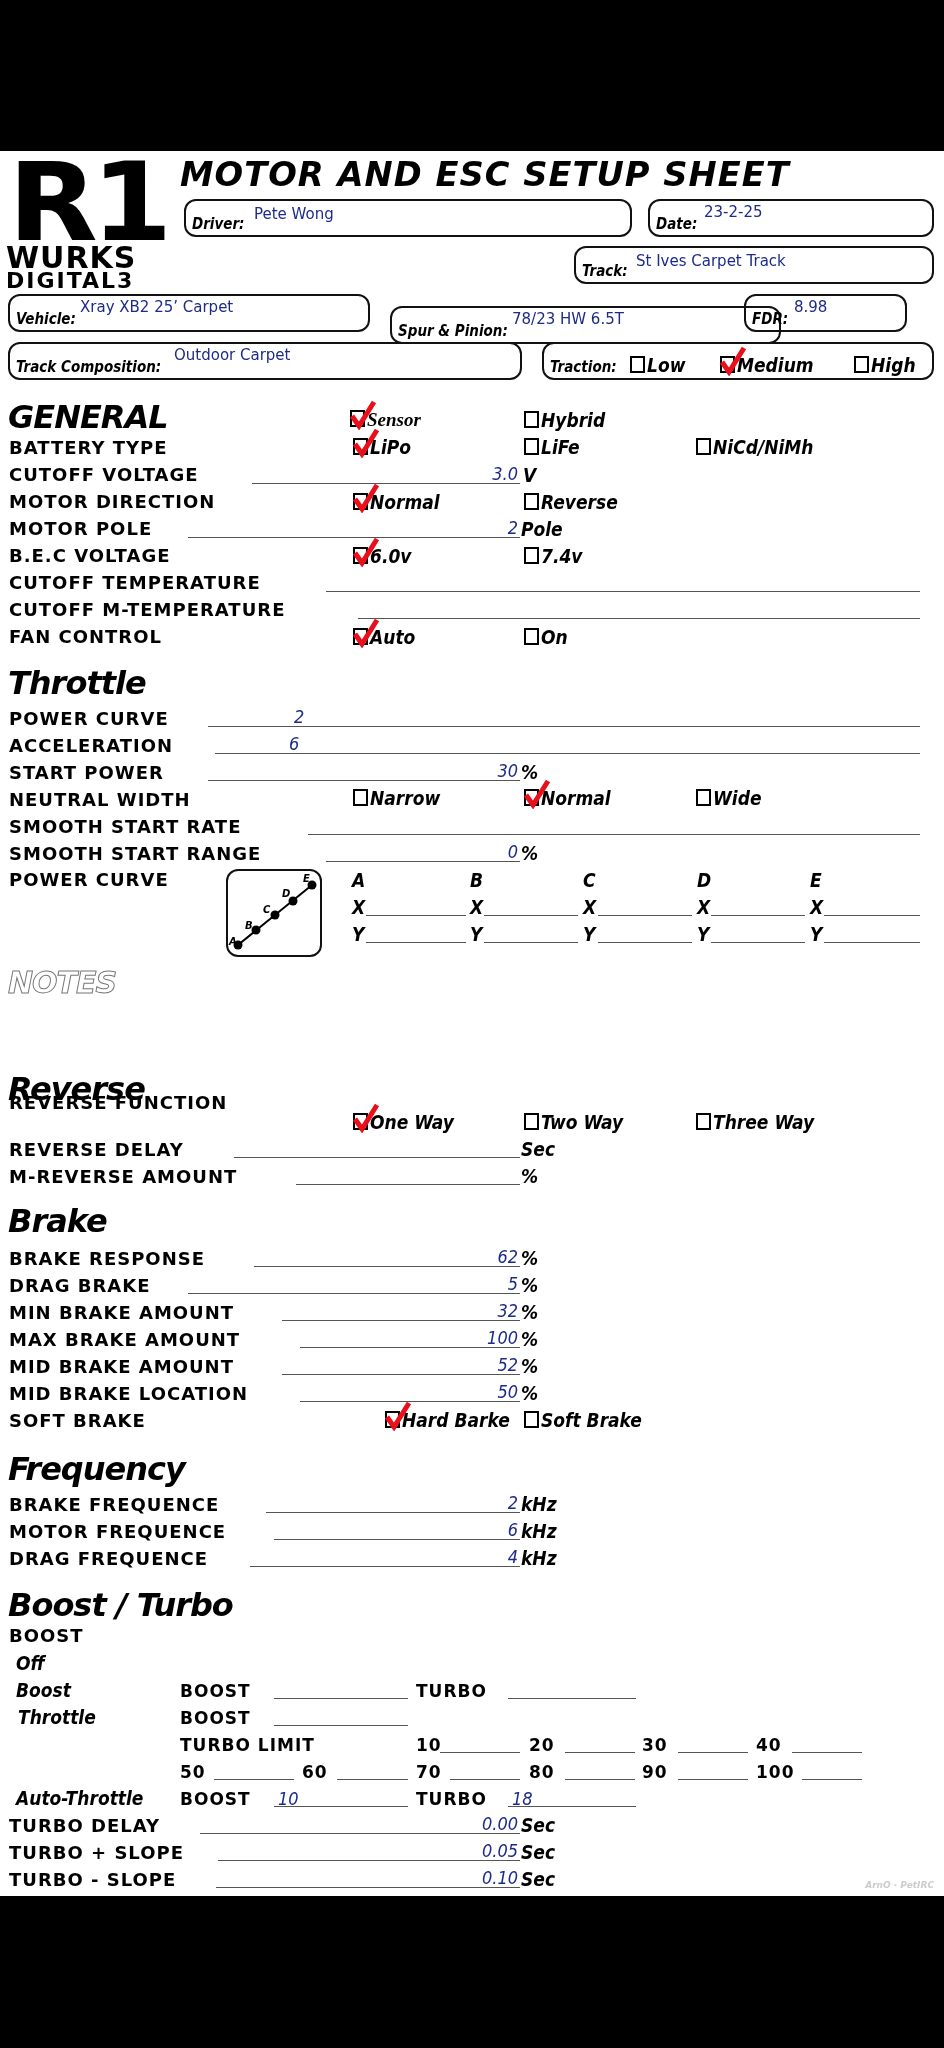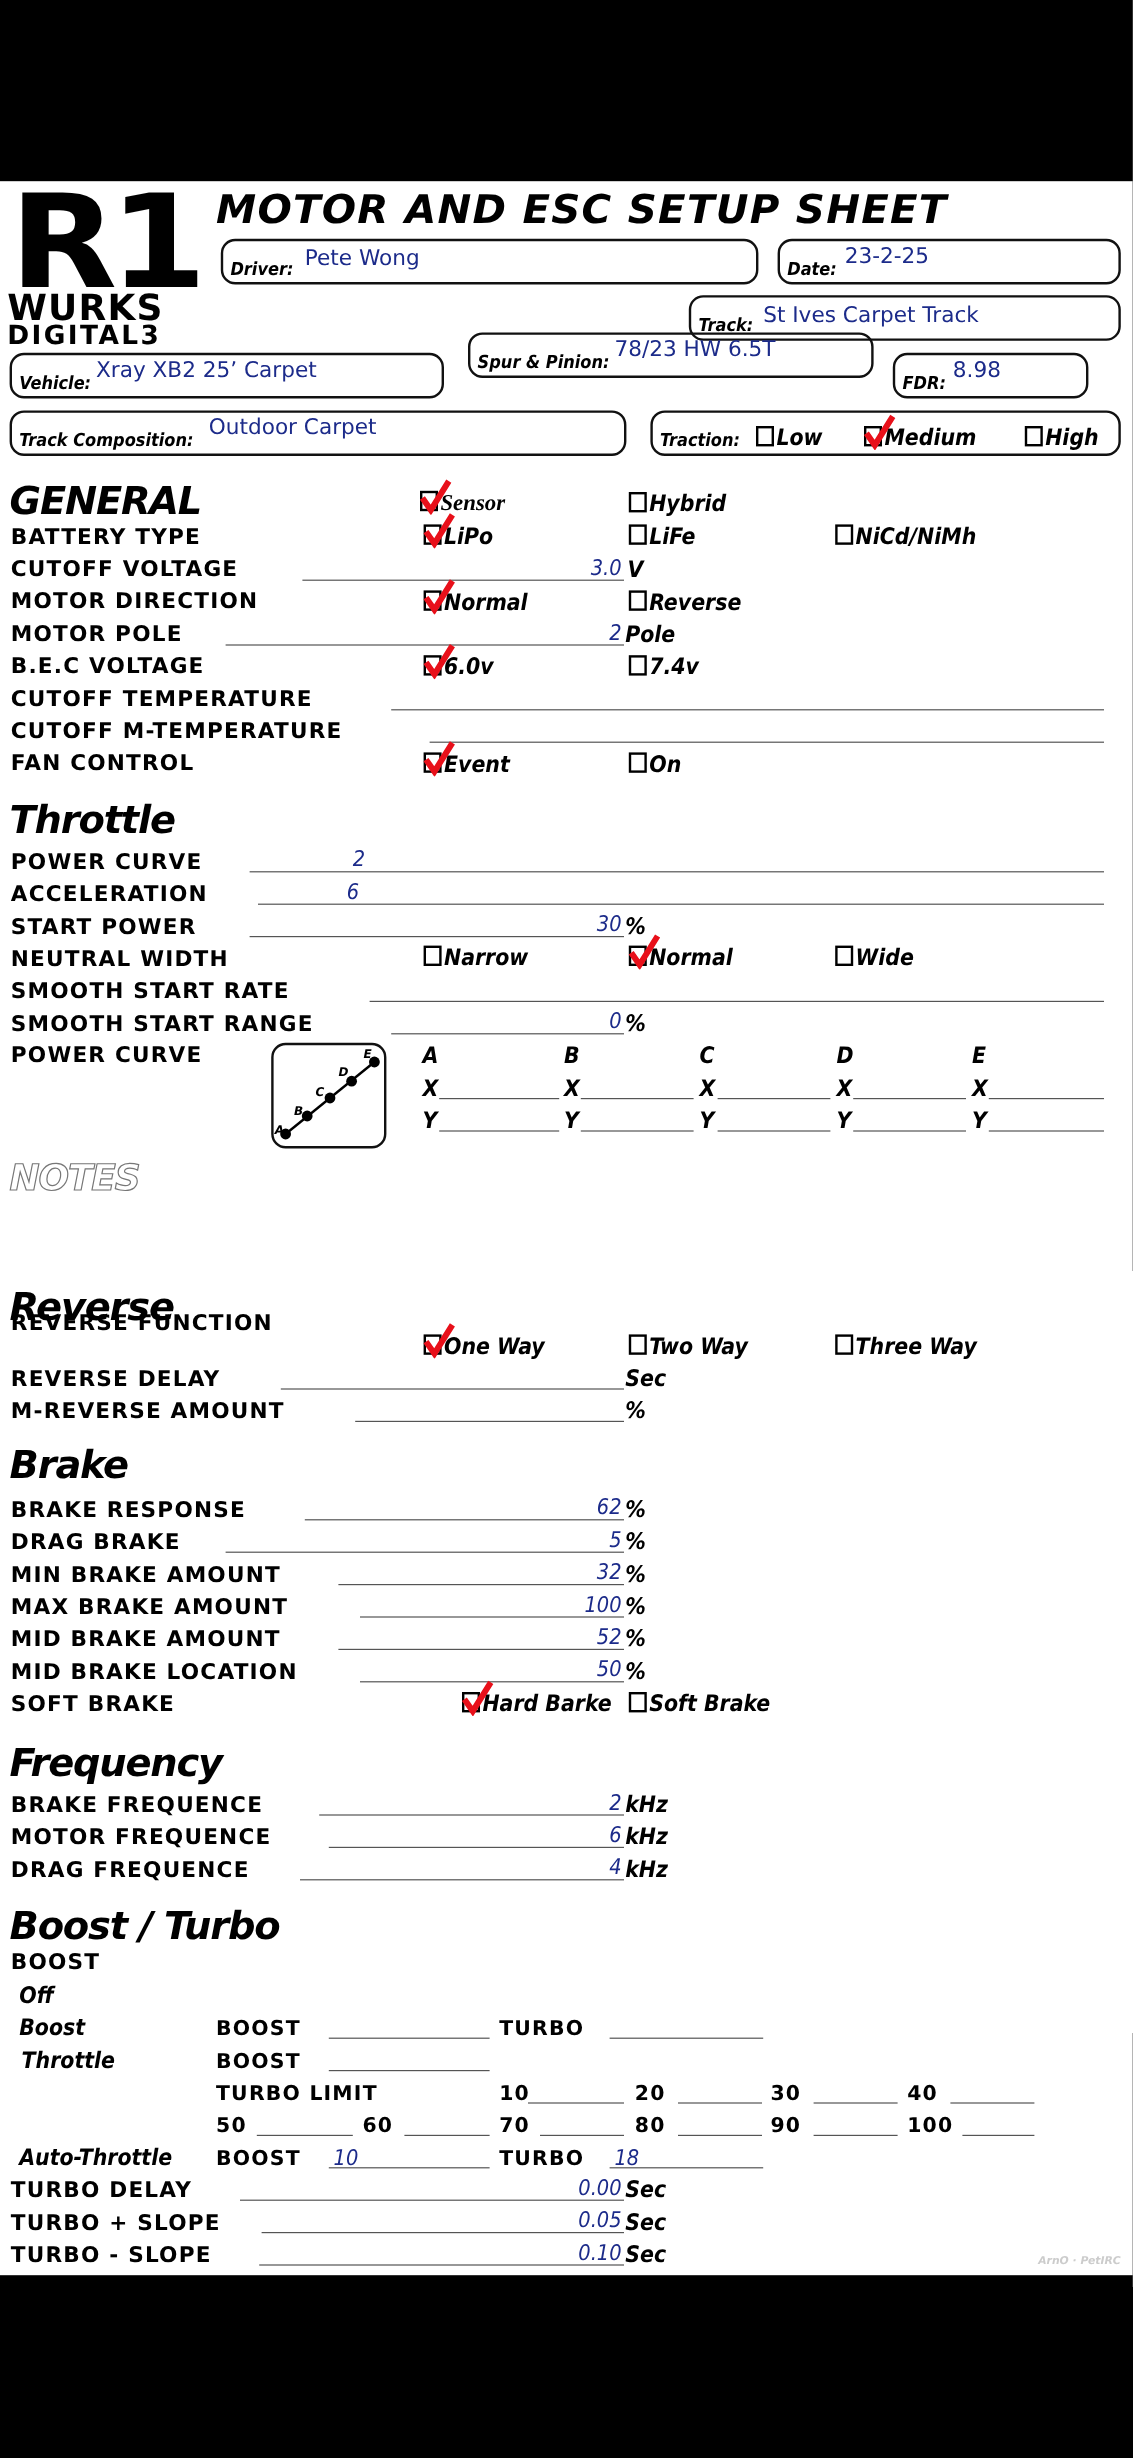--- a/index.html
+++ b/index.html
@@ -13,21 +13,21 @@
   .logo-w{position:absolute;left:6px;top:92px;font-family:"DejaVu Sans",sans-serif;font-weight:bold;font-size:30px;
     line-height:30px;letter-spacing:1px;color:#000;}
   .logo-d{position:absolute;left:6px;top:118px;font-family:"DejaVu Sans",sans-serif;font-weight:bold;font-size:22px;
     line-height:24px;letter-spacing:2px;color:#000;}
   .title{position:absolute;left:180px;top:4px;font-family:"DejaVu Sans",sans-serif;font-weight:900;font-style:italic;
     font-size:33px;line-height:40px;letter-spacing:1px;color:#000;white-space:nowrap;transform:scaleX(1.02);transform-origin:left;}
   
   .fbox{position:absolute;border:2px solid #111;border-radius:12px;box-sizing:border-box;height:38px;white-space:nowrap;}
   .flabel{position:absolute;left:6px;bottom:2px;font-family:"DejaVu Sans Condensed","DejaVu Sans",sans-serif;
     font-weight:bold;font-style:italic;font-size:15px;color:#000;}
-  .fval{font-family:"DejaVu Sans",sans-serif;font-size:18px;color:#1c2b8a;}
+  .fval{font-family:"DejaVu Sans",sans-serif;font-size:15px;color:#1c2b8a;}
   
   .sec{position:absolute;left:8px;font-family:"DejaVu Sans",sans-serif;font-weight:900;font-style:italic;
     font-size:32px;line-height:36px;color:#000;letter-spacing:-1px;}
   .lbl{position:absolute;left:9px;font-family:"DejaVu Sans",sans-serif;font-weight:bold;font-size:18px;
     line-height:22px;letter-spacing:1px;color:#000;white-space:nowrap;text-transform:uppercase;}
   .line{position:absolute;border-bottom:1.5px solid #555;height:0;}
   .val{position:absolute;font-family:"DejaVu Sans Condensed","DejaVu Sans",sans-serif;font-style:italic;font-size:18px;
     color:#1c2b8a;text-align:right;white-space:nowrap;line-height:22px;}
   .valL{text-align:left;}
   .unit{position:absolute;font-family:"DejaVu Sans Condensed","DejaVu Sans",sans-serif;font-style:italic;font-weight:bold;
@@ -67,21 +67,21 @@
     <span class="fval abs" style="left:54px;top:2px;">23-2-25</span>
   </div>
   <div class="fbox" style="left:574px;top:95px;width:360px;">
     <span class="flabel">Track:</span>
     <span class="fval abs" style="left:60px;top:4px;">St Ives Carpet Track</span>
   </div>
   <div class="fbox" style="left:8px;top:143px;width:362px;">
     <span class="flabel">Vehicle:</span>
     <span class="fval abs" style="left:70px;top:2px;">Xray XB2 25’ Carpet</span>
   </div>
-  <div class="fbox" style="left:390px;top:126px;width:338px;">
+  <div class="fbox" style="left:390px;top:155px;width:391px;">
     <span class="flabel">Spur &amp; Pinion:</span>
     <span class="fval abs" style="left:120px;top:2px;">78/23 HW 6.5T</span>
   </div>
   <div class="fbox" style="left:744px;top:143px;width:163px;">
     <span class="flabel">FDR:</span>
     <span class="fval abs" style="left:48px;top:2px;">8.98</span>
   </div>
   <div class="fbox" style="left:8px;top:191px;width:514px;">
     <span class="flabel">Track Composition:</span>
     <span class="fval abs" style="left:164px;top:2px;">Outdoor Carpet</span>
@@ -132,21 +132,21 @@
 
   <div class="lbl" style="top:421px;">Cutoff Temperature</div>
   <div class="line" style="left:326px;top:440px;width:594px;"></div>
 
   <div class="lbl" style="top:448px;">Cutoff M-Temperature</div>
   <div class="line" style="left:358px;top:467px;width:562px;"></div>
 
   <div class="lbl" style="top:475px;">Fan Control</div>
   <span class="opt" style="left:353px;top:475px;"><span class="cb"><svg class="tick" viewBox="0 0 28 30">
           <path d="M3 16 L10 26 L25 2" fill="none" stroke="#e8101a" stroke-width="5"></path>
-        </svg></span><span>Event</span></span>
+        </svg></span><span>Auto</span></span>
   <span class="opt" style="left:524px;top:475px;"><span class="cb"></span><span>On</span></span>
 
   <div class="sec" style="top:514px;">Throttle</div>
 
   <div class="lbl" style="top:557px;">Power Curve</div>
   <div class="line" style="left:208px;top:575px;width:712px;"></div>
   <div class="val valL" style="left:294px;top:555px;">2</div>
 
   <div class="lbl" style="top:584px;">Acceleration</div>
   <div class="line" style="left:215px;top:602px;width:705px;"></div>

